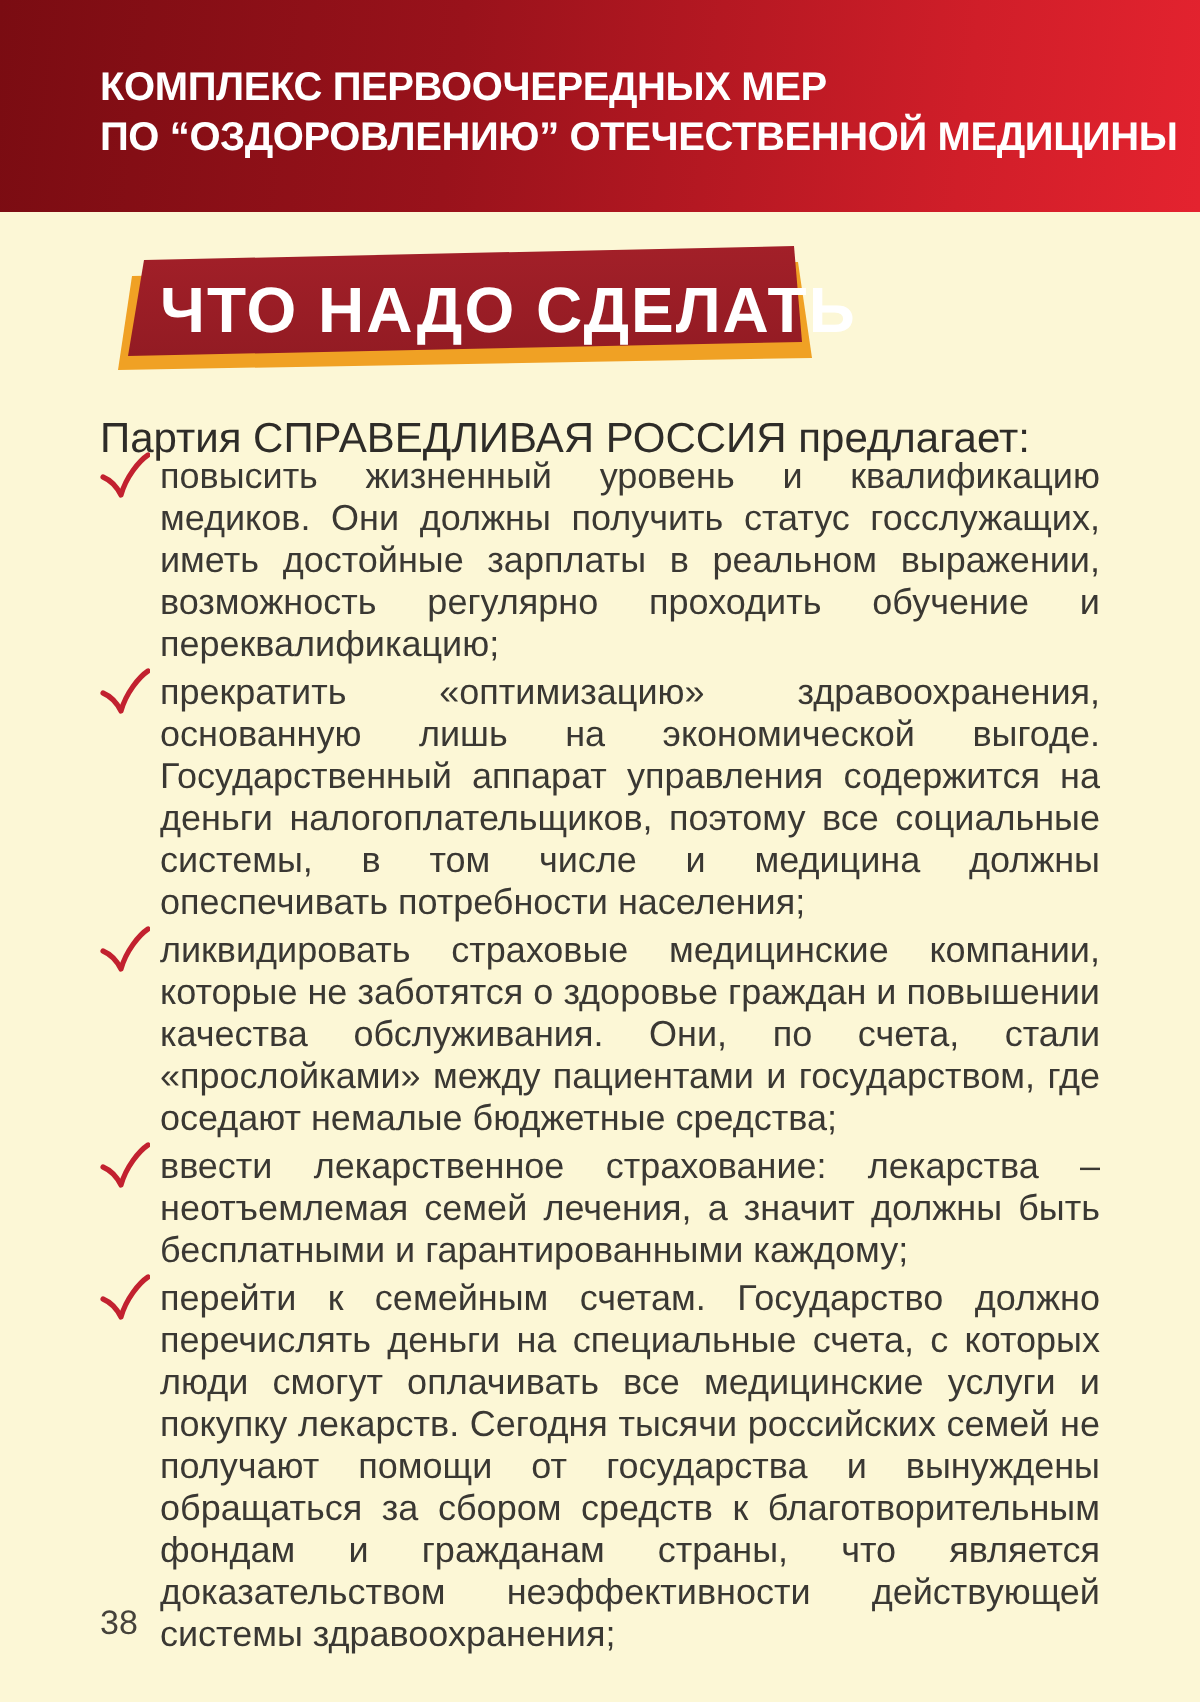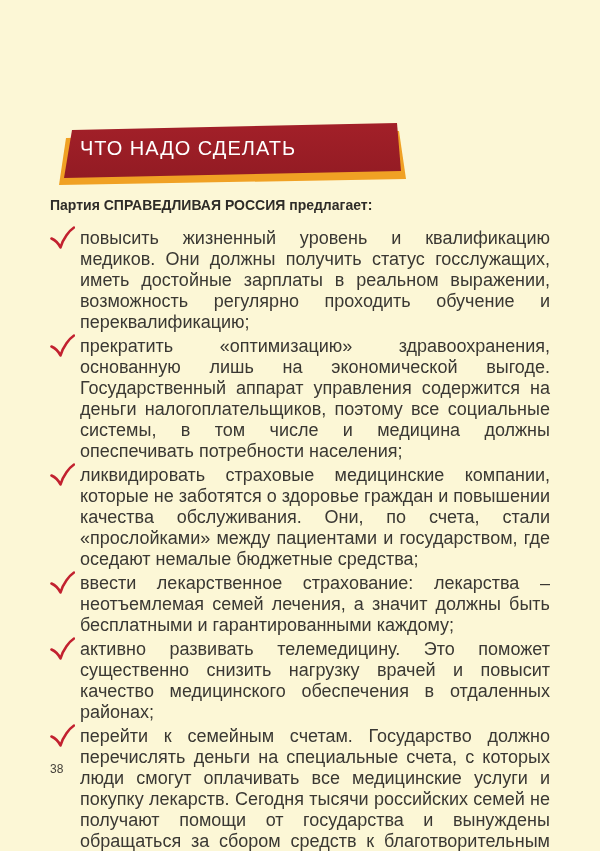--- a/index.html
+++ b/index.html
@@ -38,61 +38,65 @@
     clip-path: polygon(8px 20px, 341px 13px, 348px 61px, 1px 67px);
   }
   .ribbon-face {
     position: absolute; inset: 0;
     background: linear-gradient(180deg, #a42029, #8f1a22);
     clip-path: polygon(14px 12px, 339px 5px, 343px 53px, 6px 60px);
   }
   .ribbon-title {
     position: absolute; left: 22px; top: 19px;
     color: #ffffff;
-    font-weight: 400;
-    font-size: 20px;
+    font-weight: 700;
+    font-size: 32px;
     letter-spacing: 1px;
     white-space: nowrap;
   }
 
   
   .intro {
-    position: absolute; left: 50px; top: 197px;
-    font-size: 14px;
-    font-weight: 700;
+    position: absolute; left: 50px; top: 208px;
+    font-size: 21px;
+    font-weight: 400;
     color: #2e2c28;
   }
   .list {
     position: absolute; left: 50px; top: 228px;
     width: 500px;
     list-style: none;
   }
   .item { position: relative; padding-left: 30px; margin-bottom: 3px; }
   .check { position: absolute; left: 0px; top: -2px; width: 25px; height: 23px; }
   .check svg { display: block; width: 25px; height: 23px; }
   .ptext {
     display: block;
     width: 470px;
     font-size: 18px;
     line-height: 21px;
     color: #3a3833;
     text-align: justify;
     hyphens: auto;
   }
   .pagenum {
-    position: absolute; left: 50px; top: 762px;
-    font-size: 12px;
+    position: absolute; left: 50px; top: 802px;
+    font-size: 17px;
     color: #45423b;
   }
 </style>
 </head>
 <body>
 
 <div class="page">
 
+  <header class="hero">
+    <div class="hero-line">КОМПЛЕКС ПЕРВООЧЕРЕДНЫХ МЕР</div>
+    <div class="hero-line">ПО “ОЗДОРОВЛЕНИЮ” ОТЕЧЕСТВЕННОЙ МЕДИЦИНЫ</div>
+  </header>
 
   <div class="ribbon">
     <div class="ribbon-accent"></div>
     <div class="ribbon-face"></div>
     <div class="ribbon-title">ЧТО НАДО СДЕЛАТЬ</div>
   </div>
 
   <p class="intro">Партия СПРАВЕДЛИВАЯ РОССИЯ предлагает:</p>
 
   <ul class="list">
@@ -127,27 +131,19 @@
           </svg>
       </span>
       <span class="ptext">ввести лекарственное страхование: лекарства – неотъемлемая семей лечения, а значит должны быть бесплатными и гарантированными каждому;</span>
     </li>
     <li class="item">
       <span class="check">
         <svg viewBox="0 0 25 23" fill="none">
             <path d="M1.5 12.5 C5 14 8.5 17.5 10.5 21.5 C13 12.5 19.5 4.5 24 1.5" stroke="#c2212f" stroke-width="2.6" stroke-linecap="round" stroke-linejoin="round"></path>
           </svg>
       </span>
-      <span class="ptext">активно развивать телемедицину. Это поможет существенно снизить нагрузку врачей и повысит качество медицинского обеспечения в отдаленных районах;</span>
-    </li>
-    <li class="item">
-      <span class="check">
-        <svg viewBox="0 0 25 23" fill="none">
-            <path d="M1.5 12.5 C5 14 8.5 17.5 10.5 21.5 C13 12.5 19.5 4.5 24 1.5" stroke="#c2212f" stroke-width="2.6" stroke-linecap="round" stroke-linejoin="round"></path>
-          </svg>
-      </span>
       <span class="ptext">перейти к семейным счетам. Государство должно перечислять деньги на специальные счета, с которых люди смогут оплачивать все медицинские услуги и покупку лекарств. Сегодня тысячи российских семей не получают помощи от государства и вынуждены обращаться за сбором средств к благотворительным фондам и гражданам страны, что является доказательством неэффективности действующей системы здравоохранения;</span>
     </li>
   </ul>
 
   <div class="pagenum">38</div>
 
 </div>
 
 </body></html>

